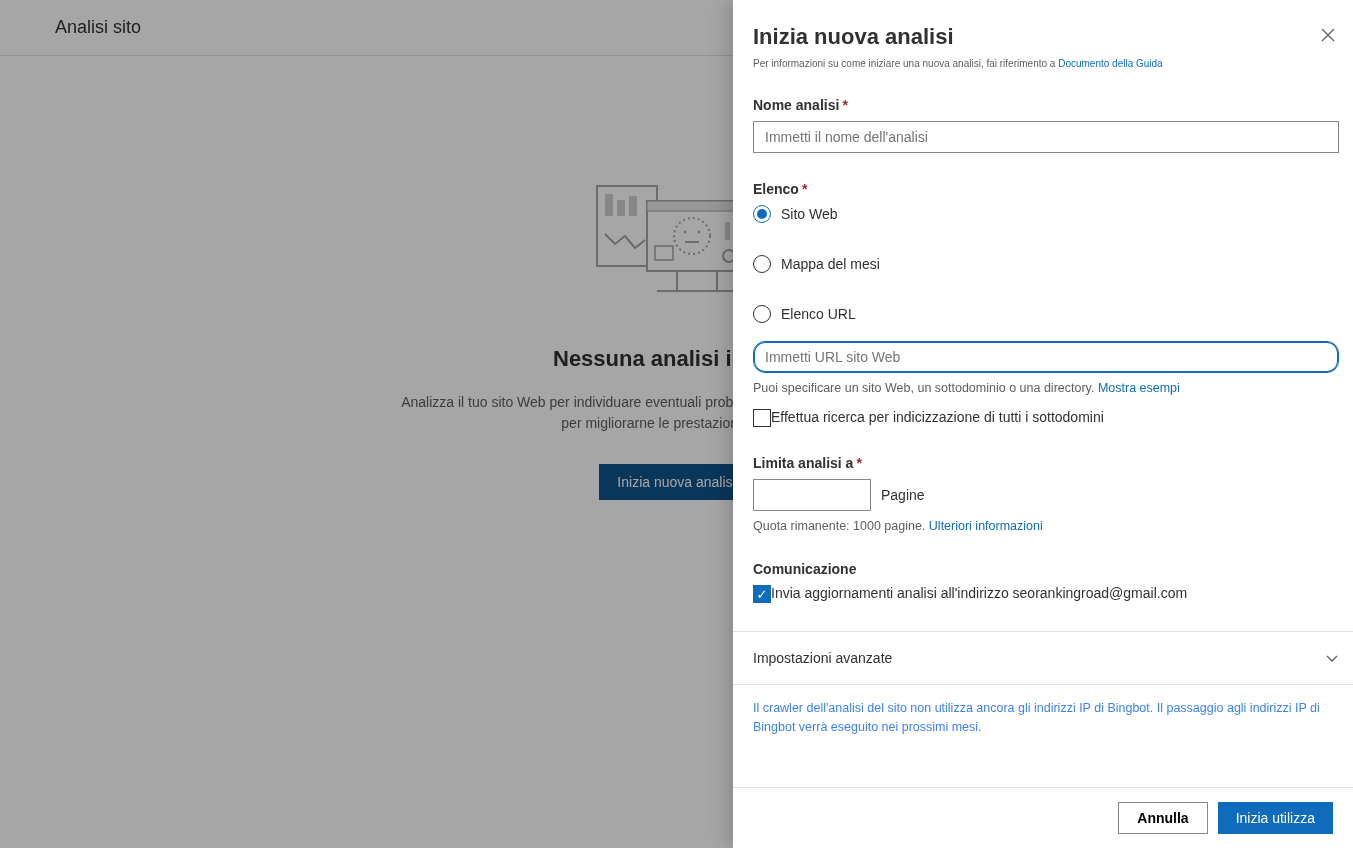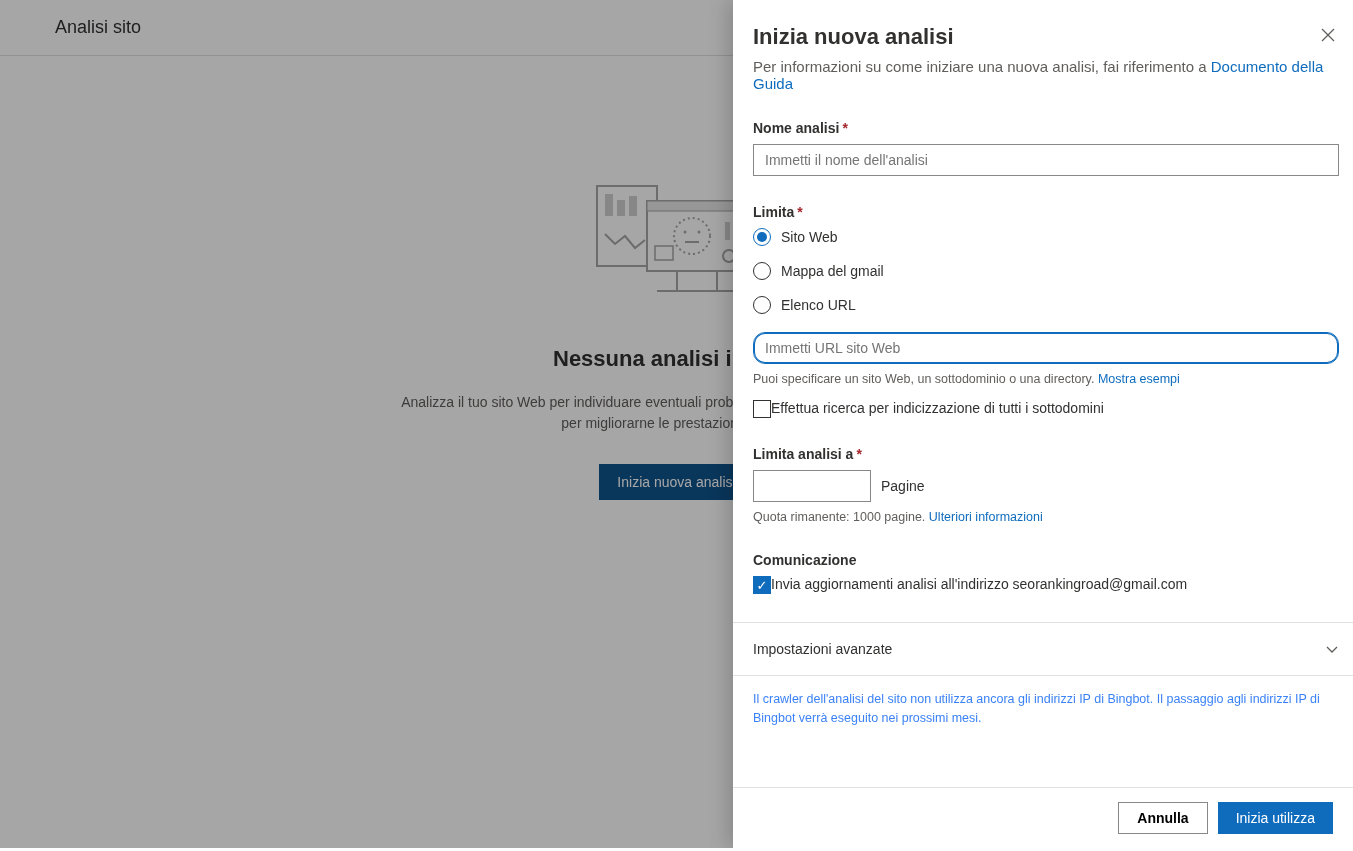--- a/index.html
+++ b/index.html
@@ -12,28 +12,28 @@
 .empty-illustration { width: 200px; height: 140px; margin-bottom: 40px; display: flex; align-items: center; justify-content: center; }
 .empty-heading { font-size: 22px; font-weight: 600; color: #323130; margin-bottom: 20px; }
 .empty-desc { font-size: 14px; color: #605e5c; text-align: center; max-width: 560px; line-height: 1.5; margin-bottom: 30px; }
 .primary-btn-dark { background: #0f548c; color: #fff; border: none; padding: 10px 18px; font-size: 14px; cursor: pointer; }
 .overlay { position: absolute; inset: 0; background: rgba(0,0,0,0.35); pointer-events: none; }
 .panel { position: absolute; top: 0; right: 0; bottom: 0; width: 620px; background: #fff; display: flex; flex-direction: column; box-shadow: -4px 0 20px rgba(0,0,0,0.2); }
 .panel-body { flex: 1; overflow-y: auto; padding: 24px 14px 24px 20px; }
 .panel-header-row { display: flex; align-items: flex-start; justify-content: space-between; }
 .panel-title { font-size: 22px; font-weight: 600; color: #323130; margin-bottom: 8px; }
 .close-btn { background: none; border: none; cursor: pointer; padding: 4px; color: #605e5c; }
-.panel-subtitle { font-size: 15px; color: #605e5c; margin-bottom: 28px; }
+.panel-subtitle { font-size: 10px; color: #605e5c; margin-bottom: 28px; }
 .link { color: #0f6cbd; cursor: pointer; }
 .field-label { font-size: 14px; font-weight: 600; color: #323130; margin-bottom: 8px; display: block; }
 .required { color: #a4262c; margin-left: 3px; }
 .text-input { width: 100%; border: 1px solid #8a8886; padding: 7px 11px; font-size: 14px; font-family: inherit; }
 .text-input.focused { border-color: #0f6cbd; box-shadow: inset 0 0 0 1px #0f6cbd; border-radius: 12px; }
 .section { margin-bottom: 28px; }
-.radio-group { display: flex; flex-direction: column; gap: 16px; margin-bottom: 18px; }
+.radio-group { display: flex; flex-direction: column; gap: 32px; margin-bottom: 18px; }
 .radio-row { display: flex; align-items: center; gap: 10px; cursor: pointer; }
 .radio-outer { width: 18px; height: 18px; border: 1px solid #323130; border-radius: 50%; display: flex; align-items: center; justify-content: center; }
 .radio-outer.selected { border-color: #0f6cbd; }
 .radio-inner { width: 10px; height: 10px; border-radius: 50%; background: #0f6cbd; }
 .hint { font-size: 12.5px; color: #605e5c; margin-top: 8px; }
 .checkbox-row { display: flex; gap: 0; margin-top: 14px; cursor: pointer; }
 .checkbox { width: 18px; height: 18px; border: 1px solid #323130; display: flex; align-items: center; justify-content: center; flex-shrink: 0; }
 .checkbox.checked { background: #0f6cbd; border-color: #0f6cbd; color: #fff; }
 .small-input { width: 118px; border: 1px solid #8a8886; padding: 7px 11px; font-size: 14px; }
 .inline-row { display: flex; align-items: center; gap: 10px; }
@@ -99,31 +99,31 @@
       <div class="panel-subtitle">
         <span>Per informazioni su come iniziare una nuova analisi, fai riferimento a </span><span class="link">Documento della Guida</span>
       </div>
 
       <div class="section">
         <label class="field-label"><span>Nome analisi</span><span class="required">*</span></label>
         <input type="text" class="text-input" placeholder="Immetti il nome dell'analisi" style="">
       </div>
 
       <div class="section">
-        <label class="field-label"><span>Limita</span><span class="required">*</span></label>
+        <label class="field-label"><span>Elenco</span><span class="required">*</span></label>
         <div class="radio-group">
           <div class="radio-row">
             <span class="radio-outer selected">
                 <span class="radio-inner"></span>
               </span>
             <span>Sito Web</span>
           </div>
           <div class="radio-row">
             <span class="radio-outer"></span>
-            <span>Mappa del gmail</span>
+            <span>Mappa del mesi</span>
           </div>
           <div class="radio-row">
             <span class="radio-outer"></span>
             <span>Elenco URL</span>
           </div>
         </div>
         <input type="text" class="text-input focused" placeholder="Immetti URL sito Web" style="">
         <div class="hint">
           <span>Puoi specificare un sito Web, un sottodominio o una directory. </span><span class="link">Mostra esempi</span>
         </div>

